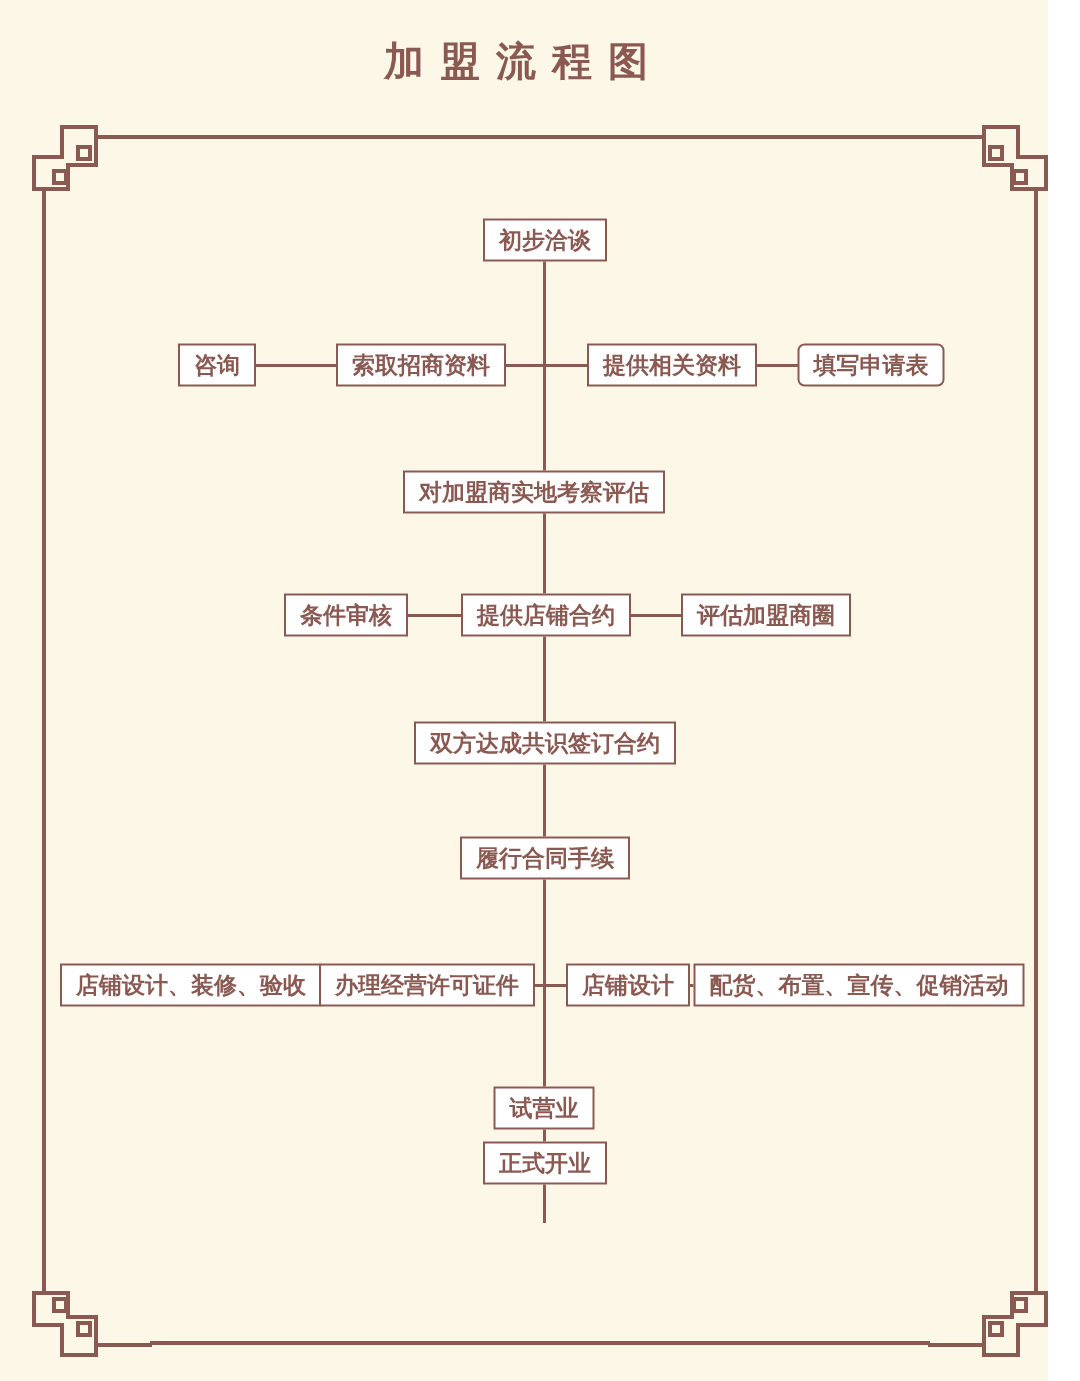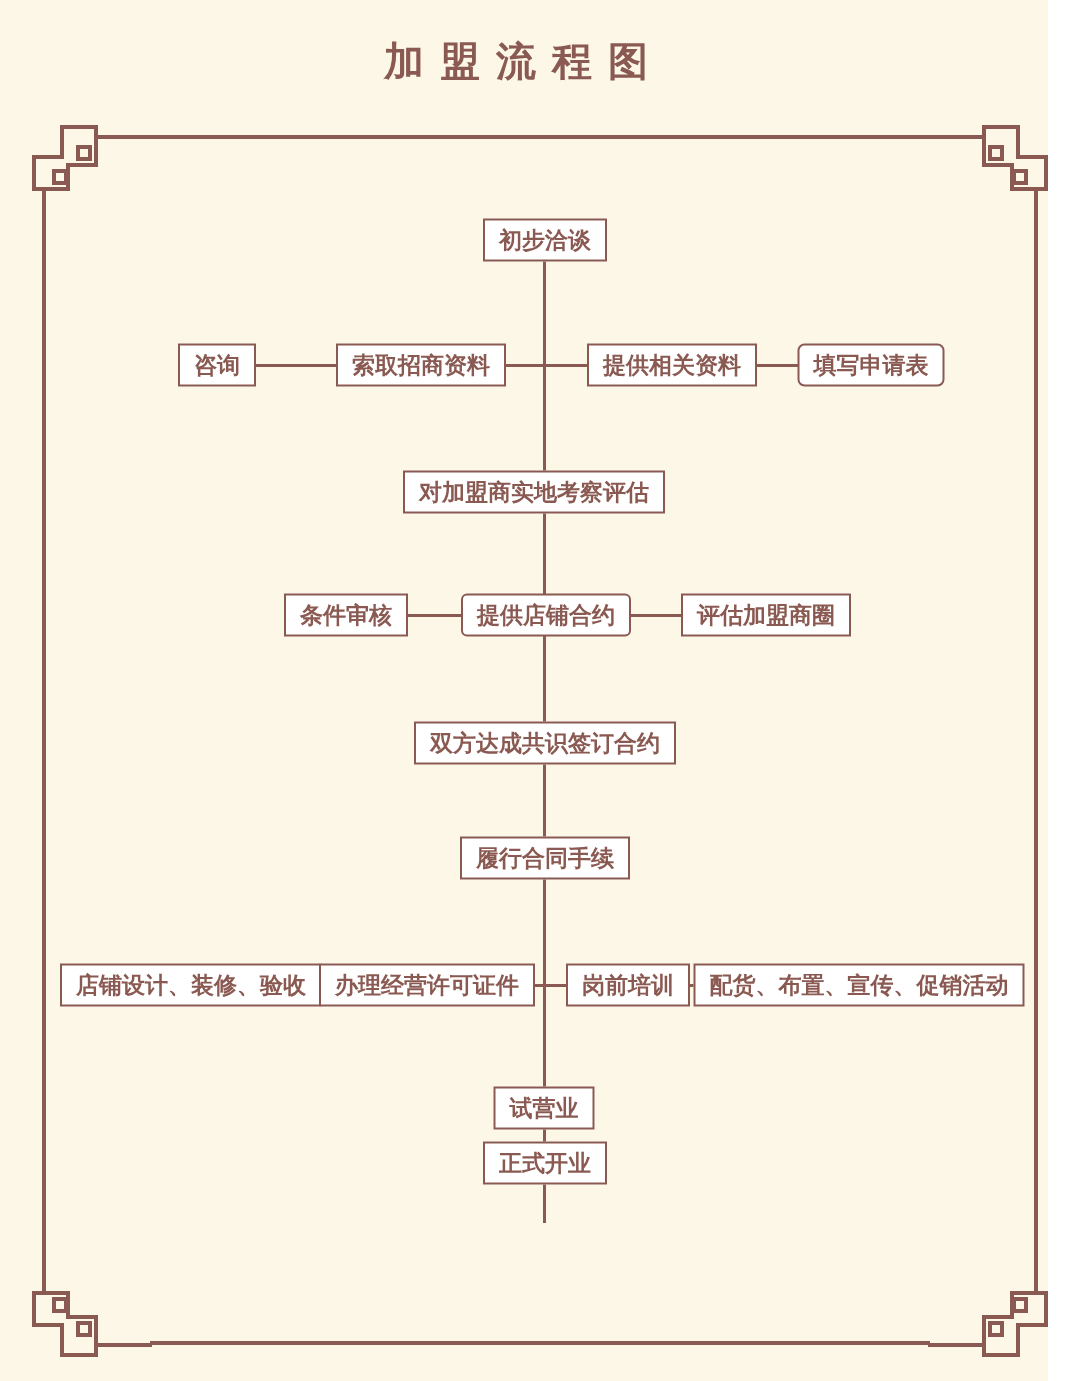--- a/index.html
+++ b/index.html
@@ -59,21 +59,21 @@
     z-index:3;
     text-align:center;
   }
   #n0 {left:545px;top:240px;}
   #n1 {left:217px;top:365px;}
   #n2 {left:421px;top:365px;}
   #n3 {left:672px;top:365px;}
   #n4 {left:871px;top:365px;border-radius:7px;}
   #n5 {left:534px;top:478px;margin-top:14px;}
   #n6 {left:346px;top:615px;text-align:center;}
-  #n7 {left:546px;top:615px;border-radius:6px;}
+  #n7 {left:546px;top:615px;}
   #n8 {left:766px;top:615px;}
   #n9 {left:545px;top:743px;}
   #n10{left:545px;top:858px;}
   #n11{left:191px;top:985px;}
   #n12{left:427px;top:985px;}
   #n13{left:628px;top:985px;}
   #n14{left:859px;top:985px;}
   #n15{left:544px;top:1108px;}
   #n16{left:545px;top:1163px;}
 </style>
@@ -147,20 +147,20 @@
   <div class="node" id="n6">条件审核</div>
   <div class="node" id="n7">提供店铺合约</div>
   <div class="node" id="n8">评估加盟商圈</div>
 
   <div class="node" id="n9">双方达成共识签订合约</div>
 
   <div class="node" id="n10">履行合同手续</div>
 
   <div class="node" id="n11">店铺设计、装修、验收</div>
   <div class="node" id="n12">办理经营许可证件</div>
-  <div class="node" id="n13">岗前培训</div>
+  <div class="node" id="n13">店铺设计</div>
   <div class="node" id="n14">配货、布置、宣传、促销活动</div>
 
   <div class="node" id="n15">试营业</div>
 
   <div class="node" id="n16">正式开业</div>
 
 </div>
 
 </body></html>

